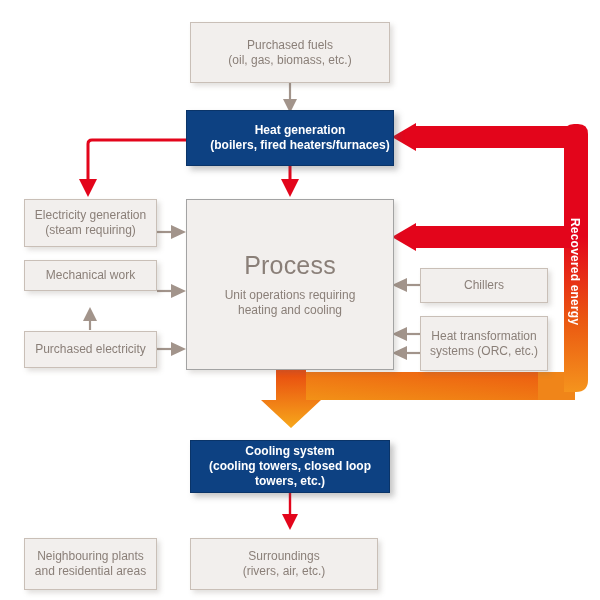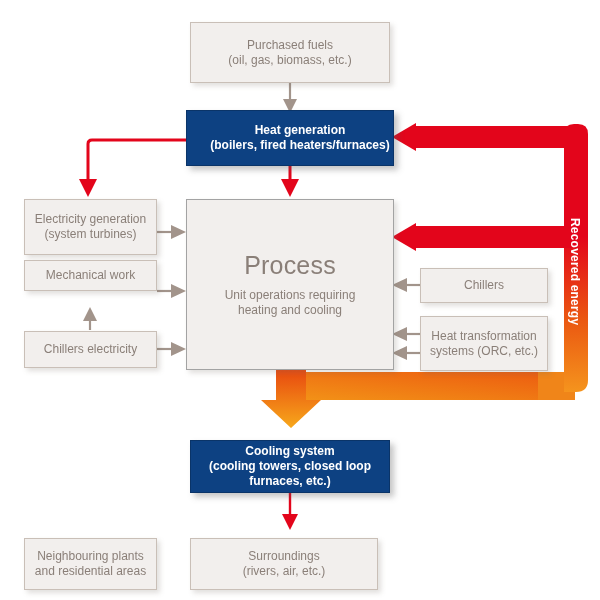--- a/index.html
+++ b/index.html
@@ -192,33 +192,33 @@
     </div>
   </div>
 
   <div class="node-box node-blue" style="left:186px; top:110px; width:208px; height:56px;padding-left:20px;">
     <div>
       <span>Heat generation</span>
       <span class="line2">(boilers, fired heaters/furnaces)</span>
     </div>
   </div>
 
-  <div class="node-box node-grey" style="left:24px; top:199px; width:133px; height:56px;">
+  <div class="node-box node-grey" style="left:24px; top:199px; width:133px; height:48px;">
     <div>
       <span>Electricity generation</span>
-      <span class="line2">(system turbines)</span>
+      <span class="line2">(steam requiring)</span>
     </div>
   </div>
 
   <div class="node-box node-grey" style="left:24px; top:260px; width:133px; height:31px;">
     <span>Mechanical work</span>
   </div>
 
   <div class="node-box node-grey" style="left:24px; top:331px; width:133px; height:37px;">
-    <span>Chillers electricity</span>
+    <span>Purchased electricity</span>
   </div>
 
   <div class="node-box node-process" style="left:186px; top:199px; width:208px; height:171px;">
     <div class="process-title">Process</div>
     <div class="process-sub">
       <span>Unit operations requiring</span>
       <span class="line2">heating and cooling</span>
     </div>
   </div>
 
@@ -230,21 +230,21 @@
     <div>
       <span>Heat transformation</span>
       <span class="line2">systems (ORC, etc.)</span>
     </div>
   </div>
 
   <div class="node-box node-blue" style="left:190px; top:440px; width:200px; height:53px;">
     <div>
       <span>Cooling system</span>
       <span class="line2">(cooling towers, closed loop</span>
-      <span class="line2">furnaces, etc.)</span>
+      <span class="line2">towers, etc.)</span>
     </div>
   </div>
 
   <div class="node-box node-grey" style="left:24px; top:538px; width:133px; height:52px;">
     <div>
       <span>Neighbouring plants</span>
       <span class="line2">and residential areas</span>
     </div>
   </div>
 

